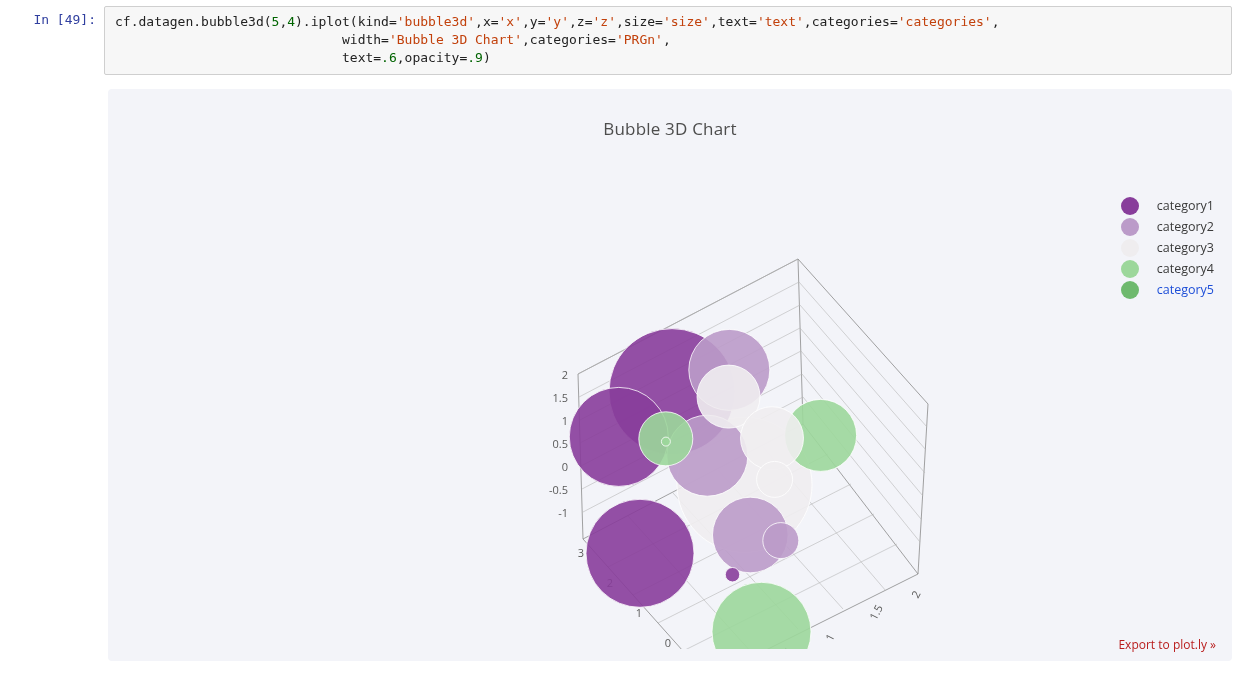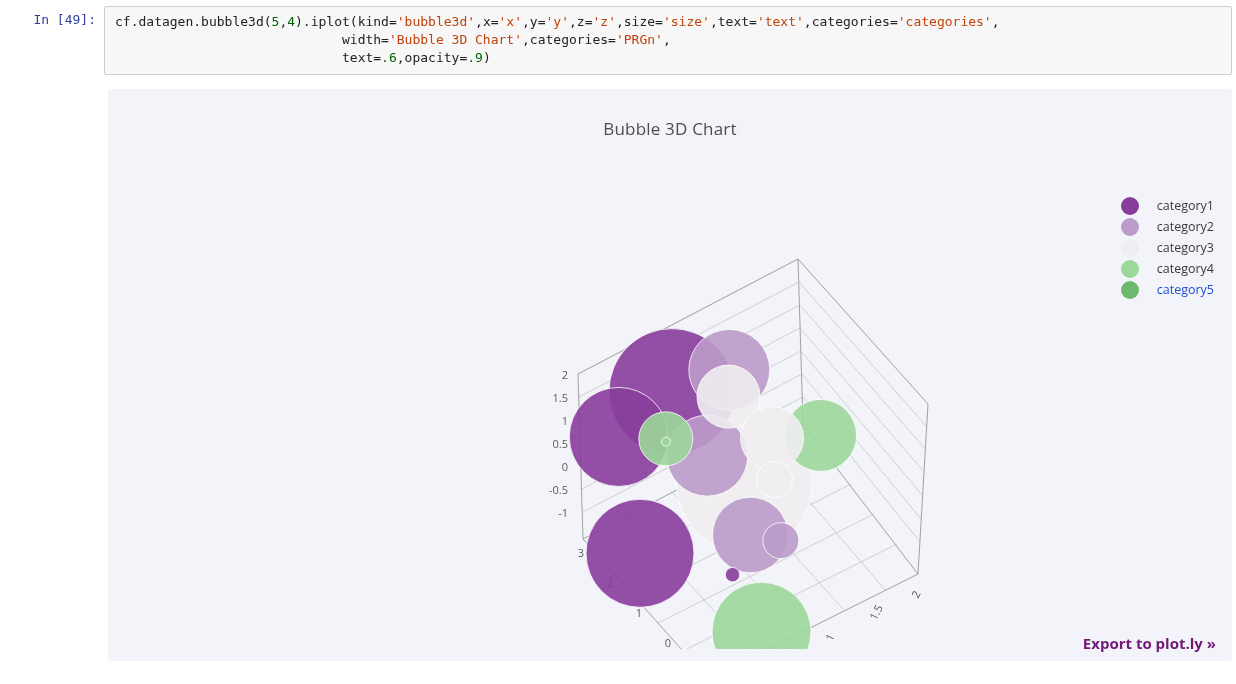--- a/index.html
+++ b/index.html
@@ -126,23 +126,23 @@
     stroke: #ffffff;
     stroke-width: 0.8;
     fill-opacity: 0.9;
   }
 
   .export-link {
     position: absolute;
     right: 16px;
     bottom: 8px;
     font-family: "Open Sans", "Helvetica Neue", Arial, sans-serif;
-    font-size: 15px;
-    font-weight: 700;
-    color: #701a75;
+    font-size: 12px;
+    font-weight: 400;
+    color: #b91c1c;
     text-decoration: none;
     cursor: pointer;
   }
 
   
 </style>
 </head>
 <body>
 
 <div class="page">

